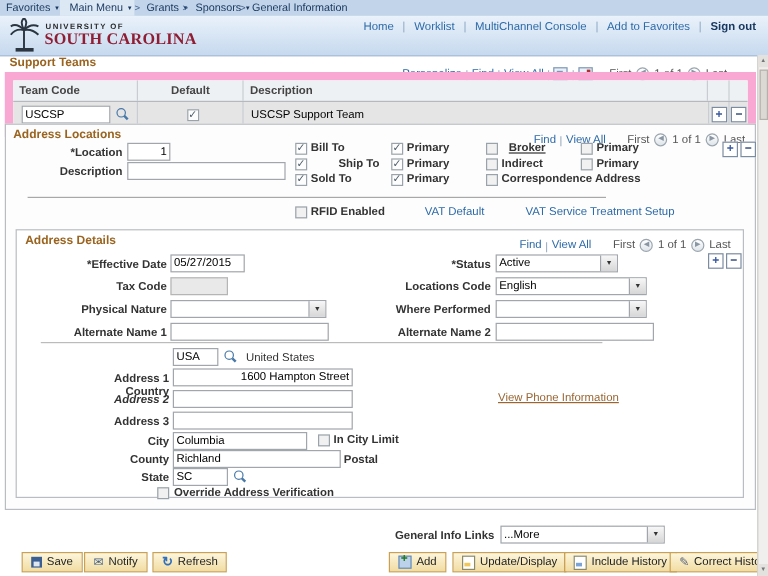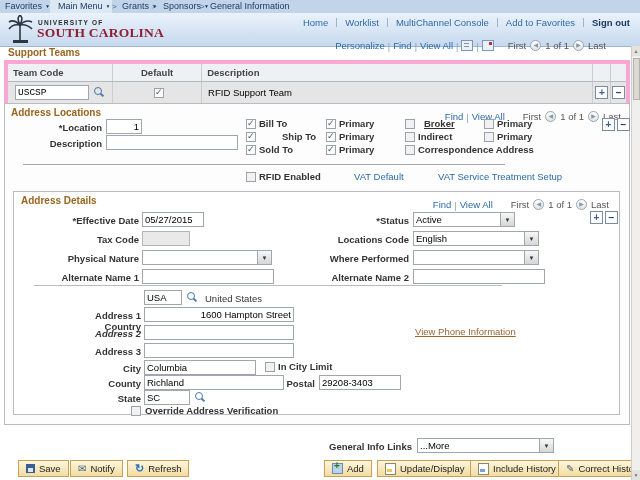--- a/index.html
+++ b/index.html
@@ -58,21 +58,21 @@
   .navrow{position:absolute;display:flex;align-items:center;white-space:nowrap;}
   .sechead{position:absolute;font-size:10px;font-weight:bold;color:#9a6420;white-space:nowrap;}
   .pm{position:absolute;width:13px;height:13px;box-sizing:border-box;border:1px solid #7c8ca0;background:#fff;
     font-size:10px;font-weight:bold;text-align:center;line-height:11px;cursor:pointer;}
   .pm.plus{color:#3b5aa0;}
   .pm.minus{color:#1f3a6e;}
   .hr{position:absolute;height:1px;background:#a8a8a8;}
   .box{position:absolute;border:1px solid #b9bdc1;background:#fdfdfd;box-sizing:border-box;}
 
   
-  .grid{position:absolute;left:4px;top:60px;width:626px;border:4px solid #f9a8d4;box-sizing:border-box;}
+  .grid{position:absolute;left:4px;top:60px;width:626px;border:7px solid #f9a8d4;box-sizing:border-box;}
   .ghead{display:flex;height:17px;background:#eef1f4;border-bottom:1px solid #b5b9bd;}
   .grow{display:flex;height:22px;background:#e5e5e5;}
   .gc{box-sizing:border-box;border-right:1px solid #c9cdd1;position:relative;font-size:9.5px;}
   .gc.h{font-weight:bold;color:#444;padding:3px 5px;}
   .gc.c1{width:106px;} .gc.c2{width:90px;} .gc.c3{width:395px;} .gc.c4{width:18px;} .gc.c5{width:15px;border-right:none;}
 
   
   .icg{position:relative;display:inline-block;width:10px;height:9px;border:1px solid #7d96b5;background:#e9f0f8;vertical-align:-1px;}
   .icg.dl::after{content:"";position:absolute;right:1px;top:1px;width:3px;height:3px;background:#b03030;}
   .icg.zm::after{content:"";position:absolute;left:2px;top:2px;width:5px;height:1px;background:#7d96b5;box-shadow:0 3px 0 #7d96b5;}
@@ -140,21 +140,21 @@
       <span class="hsep"></span>
       <span class="hlink">MultiChannel Console</span>
       <span class="hsep"></span>
       <span class="hlink">Add to Favorites</span>
       <span class="hsep"></span>
       <span class="signout">Sign out</span>
     </div>
   </div>
 
   <div class="sechead" style="left:8px;top:47px;">Support Teams</div>
-  <div class="navrow" style="top:36px;right:34px;">
+  <div class="navrow" style="top:52px;right:34px;">
     <span class="link">Personalize</span>
     <span class="sep"></span>
     <span class="link">Find</span>
     <span class="sep"></span>
     <span class="link">View All</span>
     <span class="sep"></span>
     <span class="icg zm"></span>
     <span class="sep"></span>
     <span class="icg dl"></span>
     <span style="width:14px;"></span>
@@ -170,27 +170,27 @@
   <div class="grid">
     <div class="ghead">
       <div class="gc h c1">Team Code</div>
       <div class="gc h c2" style="text-align:center;">Default</div>
       <div class="gc h c3">Description</div>
       <div class="gc h c4"></div>
       <div class="gc h c5"></div>
     </div>
     <div class="grow">
       <div class="gc c1">
-        <input class="inp" style="left: 7px; top: 3px; width: 74px; font-family: Liberation Mono, monospace;" value="USCSP">
+        <input class="inp" style="left: 7px; top: 3px; width: 74px;" value="USCSP">
         <span class="mag" style="position:absolute;left:86px;top:5px;"></span>
       </div>
       <div class="gc c2">
         <span class="cb on" style="left:41px;top:6px;"></span>
       </div>
-      <div class="gc c3" style="line-height:22px;padding-left:6px;">RFID Support Team</div>
+      <div class="gc c3" style="line-height:22px;padding-left:6px;">USCSP Support Team</div>
       <div class="gc c4">
         <span class="pm plus" style="left:2px;top:4px;">+</span>
       </div>
       <div class="gc c5">
         <span class="pm minus" style="left:1px;top:4px;">−</span>
       </div>
     </div>
   </div>
 
   <div class="box" style="left:4px;top:103px;width:626px;height:322px;">
@@ -317,21 +317,20 @@
     <input class="inp" style="left: 130px; top: 151px; width: 150px;" value="">
 
     <div class="lbl" style="left:29px;top:171px;width:98px;">City</div>
     <input class="inp" style="left: 130px; top: 168px; width: 112px;" value="Columbia">
     <span class="cb" style="left:251px;top:170px;"></span>
     <span class="cblbl" style="left:264px;top:169px;">In City Limit</span>
 
     <div class="lbl" style="left:29px;top:186px;width:98px;">County</div>
     <input class="inp" style="left: 130px; top: 183px; width: 140px;" value="Richland">
     <div class="lbl" style="left:235px;top:186px;width:66px;">Postal</div>
-    <input class="inp" style="left: 305px; top: 183px; width: 82px;" value="29208-3403">
 
     <div class="lbl" style="left:29px;top:201px;width:98px;">State</div>
     <input class="inp" style="left: 130px; top: 198px; width: 46px;" value="SC">
     <span class="mag" style="position:absolute;left:181px;top:200px;"></span>
 
     <span class="cb" style="left:117px;top:214px;"></span>
     <span class="cblbl" style="left:131px;top:213px;">Override Address Verification</span>
   </div>
 
   <div class="lbl" style="left:278px;top:441px;width:134px;">General Info Links</div>

